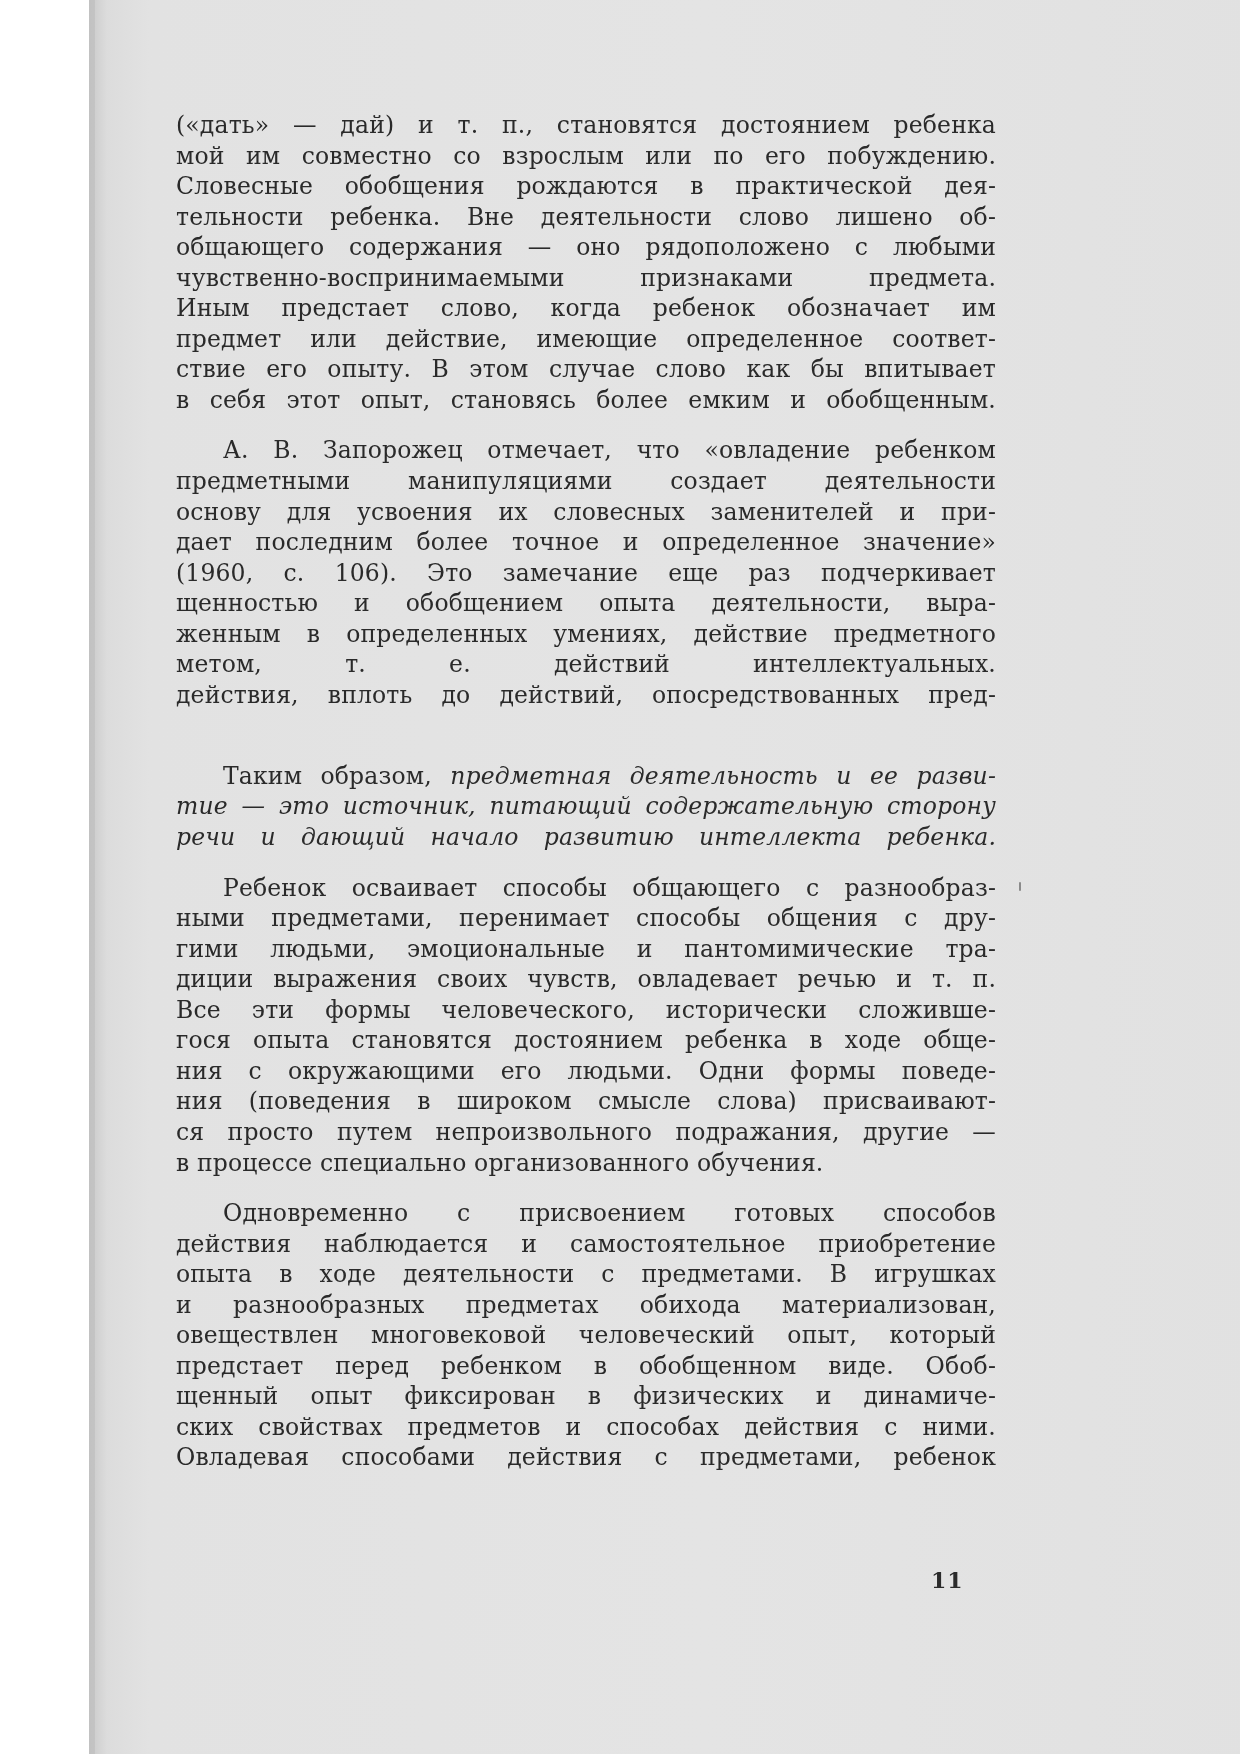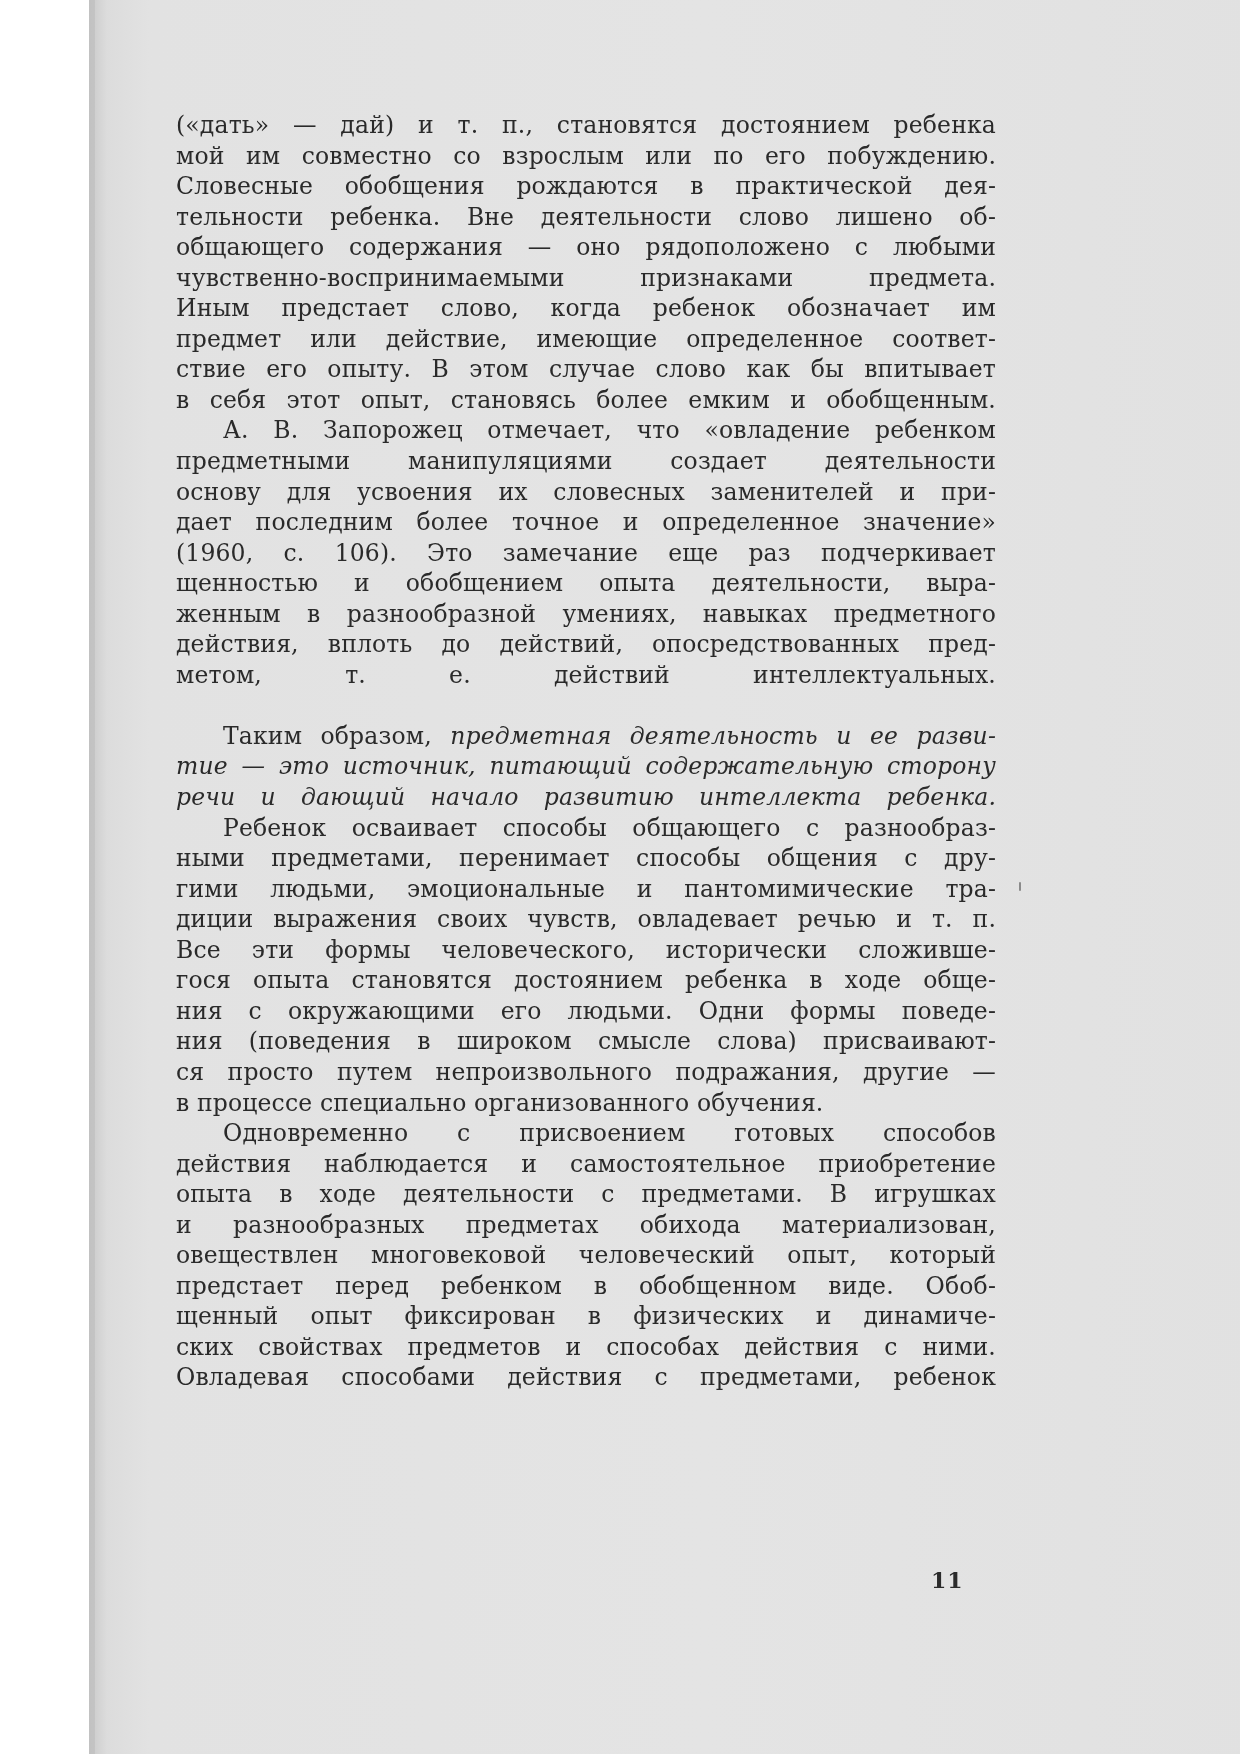--- a/index.html
+++ b/index.html
@@ -53,20 +53,21 @@
       text-align: justify;
       text-align-last: justify;
       height: 30.55px;
       overflow: visible;
     }
     .line.last {
       text-align-last: left;
     }
     .line.indent {
       padding-left: 47px;
+      margin-top: 20px;
     }
     .it {
       font-style: italic;
     }
     .page-number {
       position: absolute;
       left: 842px;
       top: 1567px;
       font-family: "DejaVu Serif", "Liberation Serif", serif;
       font-weight: bold;
@@ -102,23 +103,23 @@
       <span class="line">в себя этот опыт, становясь более емким и обобщенным.</span>
     </div>
 
     <div>
       <span class="line indent">А. В. Запорожец отмечает, что «овладение ребенком</span>
       <span class="line">предметными манипуляциями создает деятельности</span>
       <span class="line">основу для усвоения их словесных заменителей и при-</span>
       <span class="line">дает последним более точное и определенное значение»</span>
       <span class="line">(1960, с. 106). Это замечание еще раз подчеркивает</span>
       <span class="line">щенностью и обобщением опыта деятельности, выра-</span>
-      <span class="line">женным в разнообразной умениях, навыках предметного</span>
+      <span class="line">женным в определенных умениях, действие предметного</span>
+      <span class="line">метом, т. е. действий интеллектуальных.</span>
       <span class="line">действия, вплоть до действий, опосредствованных пред-</span>
-      <span class="line">метом, т. е. действий интеллектуальных.</span>
       <span class="line last"></span>
     </div>
 
     <div>
       <span class="line indent"><span>Таким образом, </span><span class="it">предметная деятельность и ее разви-</span></span>
       <span class="line it">тие — это источник, питающий содержательную сторону</span>
       <span class="line it">речи и дающий начало развитию интеллекта ребенка.</span>
     </div>
 
     <div>

